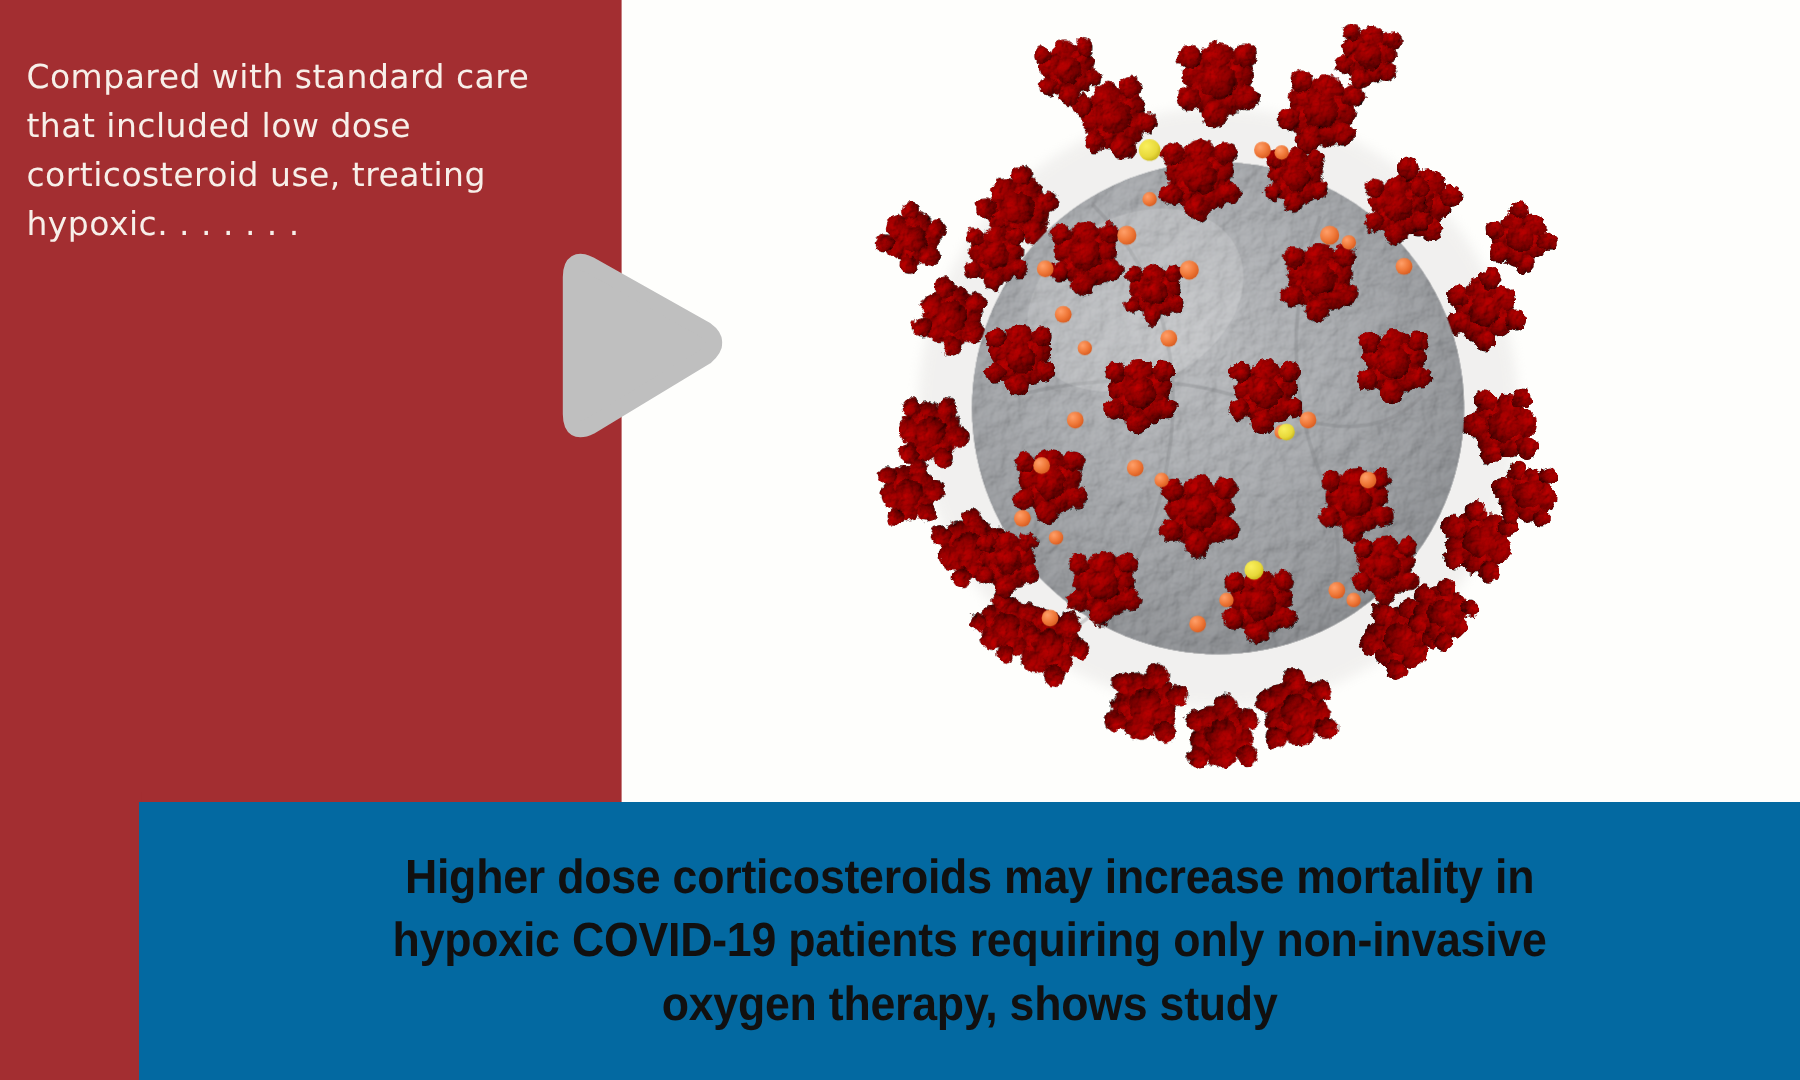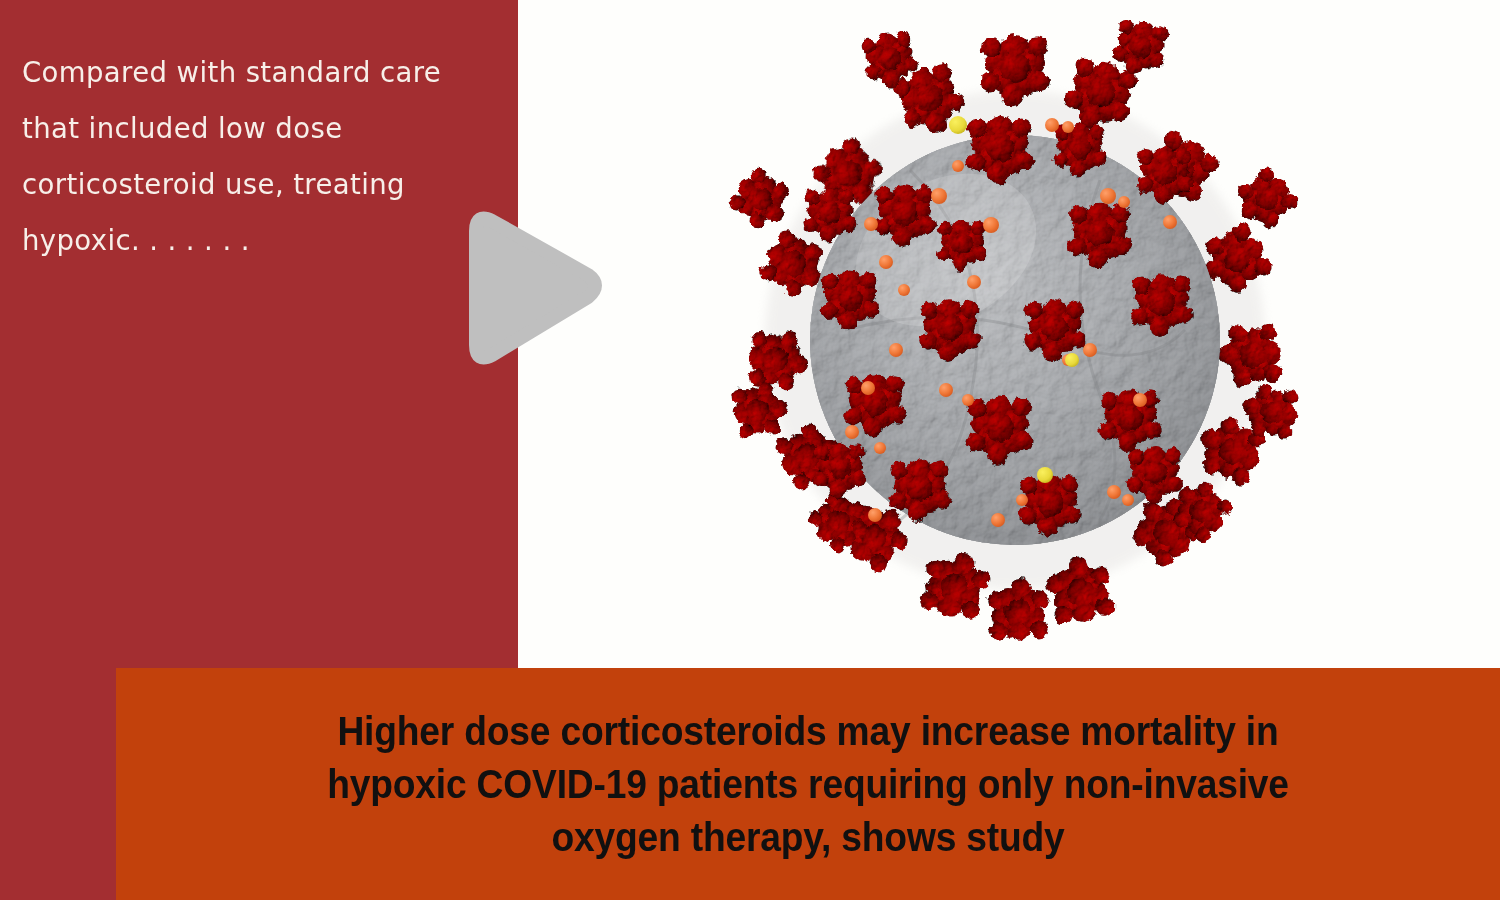--- a/index.html
+++ b/index.html
@@ -19,41 +19,41 @@
   #red-panel-lower{
     position:absolute;left:0;top:660px;width:118px;height:240px;
     background:#A32E31;
   }
   #teaser{
     position:absolute;left:22px;top:44px;width:470px;
     color:#F7EFE9;
     font-family:"DejaVu Sans", sans-serif;
     font-size:27.5px;
     font-weight:500;
-    line-height:56px;
+    line-height:41px;
     letter-spacing:0.4px;
     white-space:pre-wrap;
   }
 
   
   #play-button{
     position:absolute;left:462px;top:209px;width:140px;height:160px;
   }
   #play-button svg{display:block;width:140px;height:160px;}
 
   
   #virus-image{
     position:absolute;left:700px;top:0px;width:640px;height:680px;
   }
   #virus-image svg{display:block;width:640px;height:680px;}
 
   
   #caption-bar{
     position:absolute;left:116px;top:668px;width:1384px;height:232px;
-    background:#c2410c;
+    background:#0369a1;
     display:flex;align-items:center;justify-content:center;
   }
   #caption-text{
     width:1270px;
     text-align:center;
     color:#111010;
     font-family:"Liberation Sans Narrow","Liberation Sans", sans-serif;
     font-weight:bold;
     font-size:40px;
     line-height:53px;

